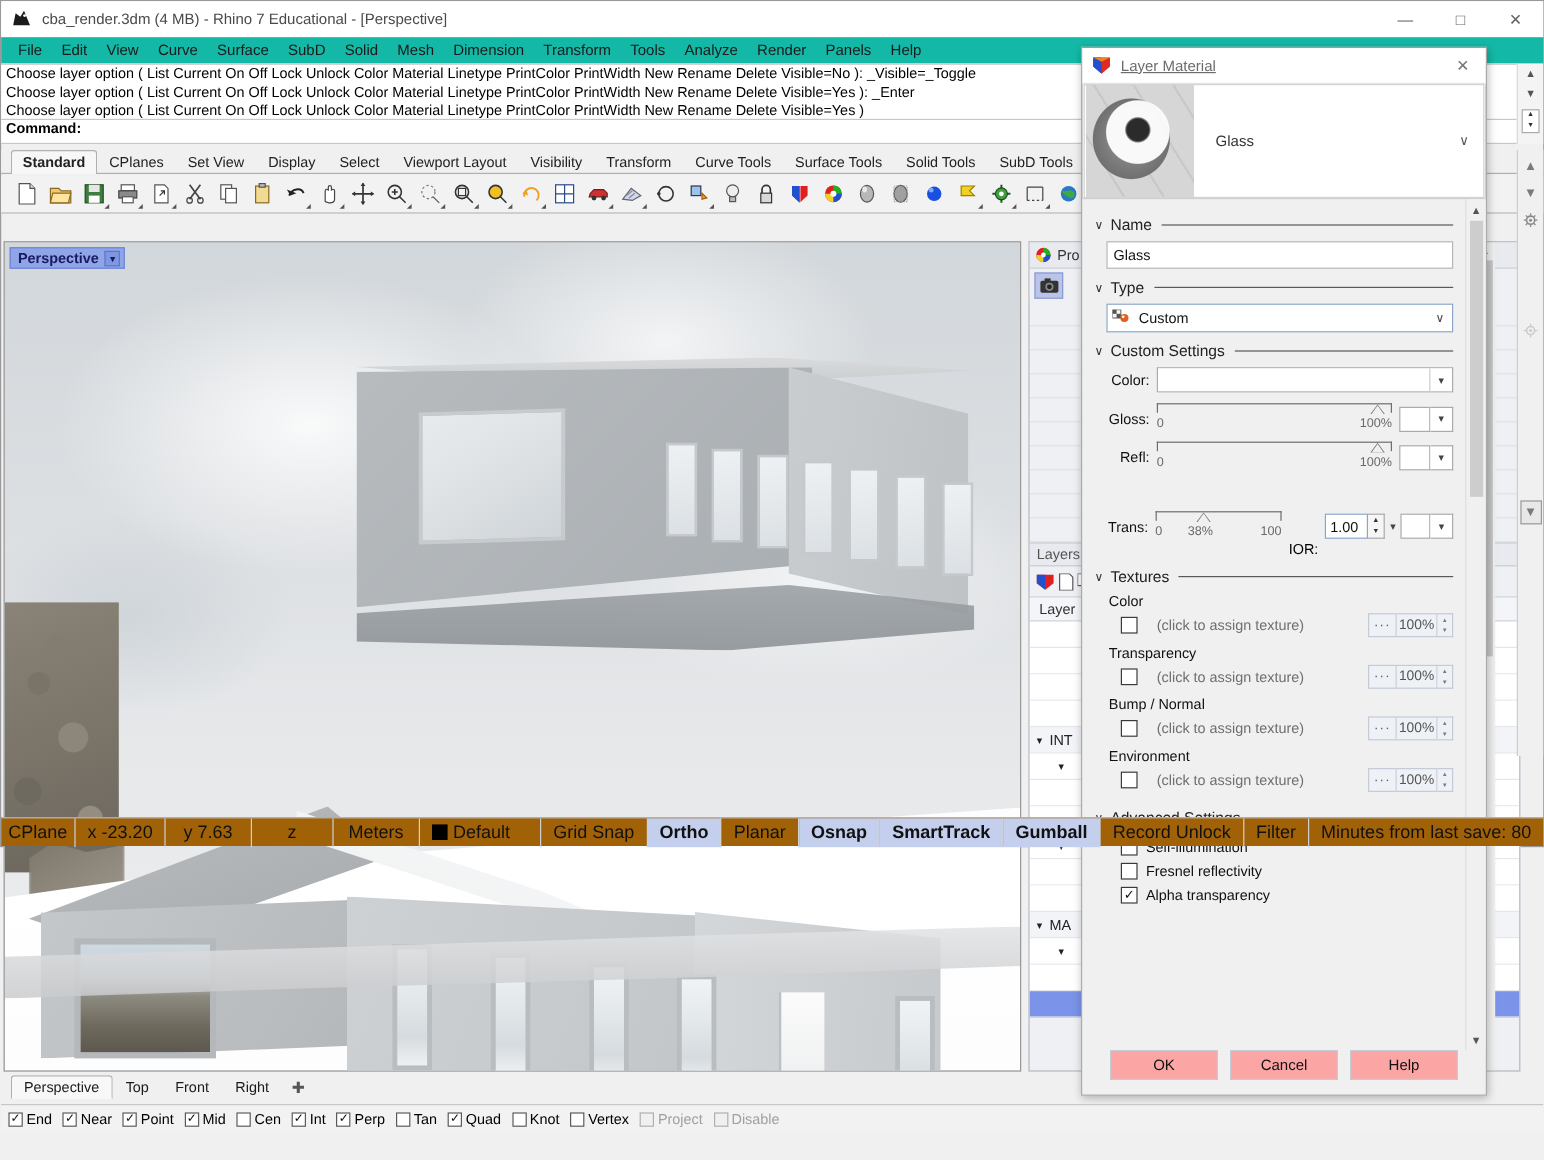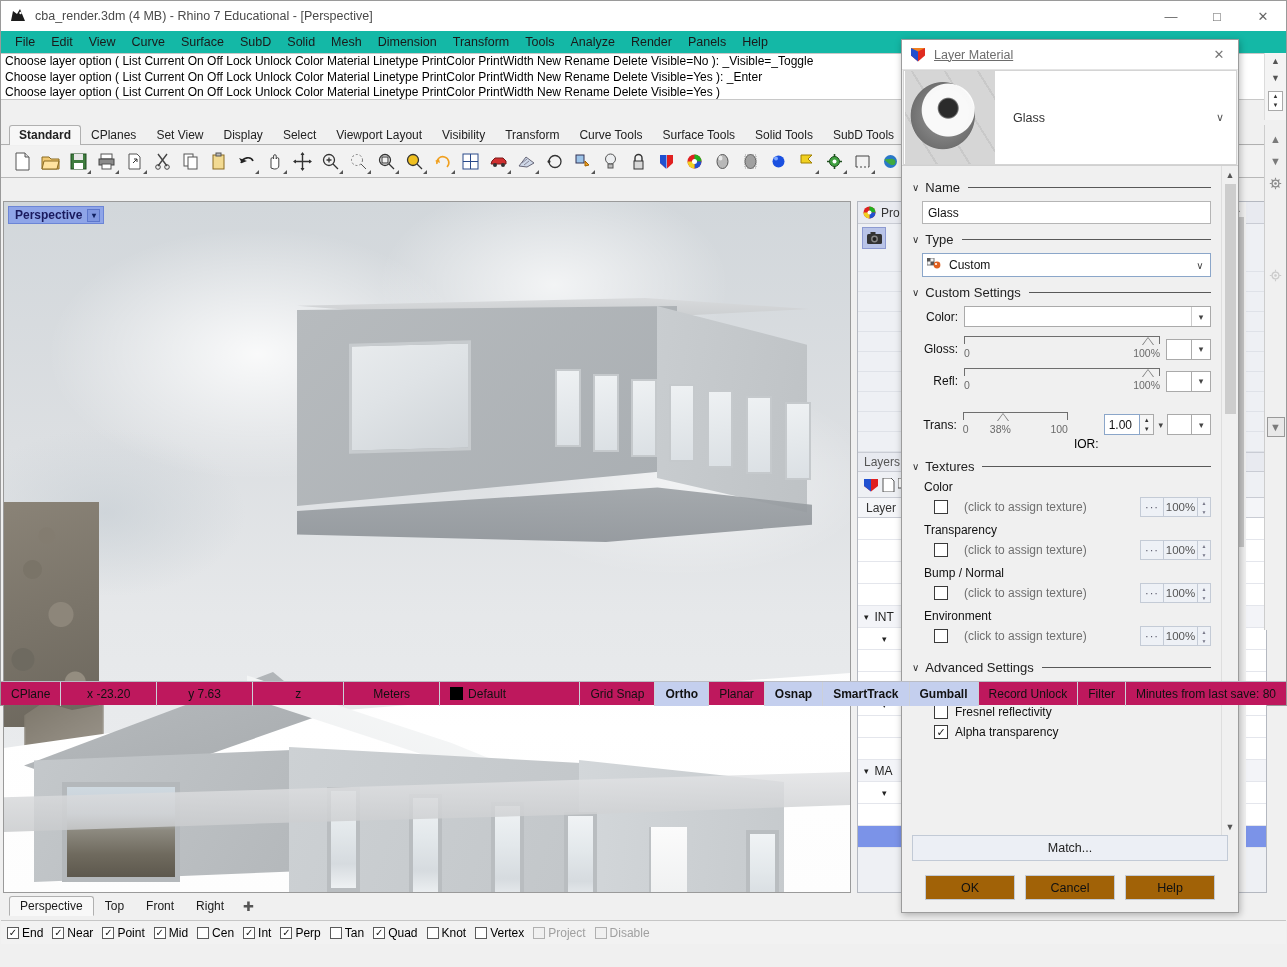--- a/index.html
+++ b/index.html
@@ -339,22 +339,22 @@
   .cb {
     width: 12px; height: 12px; border: 1px solid #5a5a5a; background: #fff;
     margin-right: 3px; display: inline-flex; align-items: center; justify-content: center;
     font-size: 10px; line-height: 1; color: #111;
   }
   .cb.dis { border-color: #b0b0b0; background: #f0f0f0; }
 
   
   .statusbar {
     position: absolute; left: 0; right: 0; bottom: 0; height: 24px;
-    background: #be185d; border-top: 1px solid #b9bcc4;
-    display: flex; align-items: center; font-size: 12px;
+    background: #a16207; border-top: 1px solid #b9bcc4;
+    display: flex; align-items: center; font-size: 15px;
   }
   .sb-cell {
     height: 24px; display: flex; align-items: center; justify-content: center;
     padding: 0 10px; border-right: 1px solid #ccd0d8; color: #111;
     white-space: nowrap;
   }
   .sb-cell.on { background: #c4cfee; font-weight: bold; }
   .sb-swatch { width: 13px; height: 13px; background: #000; margin-right: 5px; }
 
   
@@ -500,21 +500,21 @@
   .adv-row .alabel { margin-left: 7px; font-size: 12px; color: #111; }
 
   .dlg-footer { padding: 0 10px 8px 10px; background: #f0f0f0; }
   .btn-match {
     width: 100%; height: 26px; border: 1px solid #c2cad6; background: #eceff5;
     display: flex; align-items: center; justify-content: center;
     font-size: 12.5px; color: #222; margin-bottom: 14px;
   }
   .dlg-buttons { display: flex; justify-content: center; gap: 10px; padding-bottom: 4px; }
   .btn {
-    width: 90px; height: 25px; border: 1px solid #c2cad6; background: #a16207;
+    width: 90px; height: 25px; border: 1px solid #c2cad6; background: #fca5a5;
     display: flex; align-items: center; justify-content: center;
     font-size: 12.5px; color: #111;
   }
 
   
   svg { display: block; }
 </style>
 </head>
 <body>
 
@@ -552,20 +552,21 @@
     <div class="menu-item">Render</div>
     <div class="menu-item">Panels</div>
     <div class="menu-item">Help</div>
   </div>
 
   <div class="cmdhistory">
     <div>Choose layer option ( List  Current  On  Off  Lock  Unlock  Color  Material  Linetype  PrintColor  PrintWidth  New  Rename  Delete  Visible=No ): _Visible=_Toggle</div>
     <div>Choose layer option ( List  Current  On  Off  Lock  Unlock  Color  Material  Linetype  PrintColor  PrintWidth  New  Rename  Delete  Visible=Yes ): _Enter</div>
     <div>Choose layer option ( List  Current  On  Off  Lock  Unlock  Color  Material  Linetype  PrintColor  PrintWidth  New  Rename  Delete  Visible=Yes )</div>
   </div>
+  <div class="cmdline">Command:</div>
   <div class="cmd-scroll">
     <div class="arr">▲</div>
     <div class="arr">▼</div>
     <div class="cmd-spin">
       <div>▲</div>
       <div>▼</div>
     </div>
   </div>
 
   <div class="tbtabs">
@@ -1089,21 +1090,21 @@
             <span class="slider-thumb" style="left:calc(100% - 18px);">
                 <i></i>
               </span>
             <span class="tick" style="left:0;">0</span>
             <span class="tick" style="right:0;">100%</span>
           </span>
           <span class="mini-field"></span>
           <span class="mini-drop">▾</span>
         </div>
 
-        <div class="row" style="margin-bottom:2px;">
+        <div class="row" style="margin-bottom:16px;">
           <span class="rlabel">Refl:</span>
           <span class="slider-wrap" style="flex:1;margin-right:6px;">
             <span class="slider-track" style="width:100%;"></span>
             <span class="slider-thumb" style="left:calc(100% - 18px);">
                 <i></i>
               </span>
             <span class="tick" style="left:0;">0</span>
             <span class="tick" style="right:0;">100%</span>
           </span>
           <span class="mini-field"></span>
@@ -1208,21 +1209,20 @@
 
       <div class="dlg-vscroll">
         <div class="sarr">▲</div>
         <div class="thumb"></div>
         <div style="flex:1;"></div>
         <div class="sarr">▼</div>
       </div>
     </div>
 
     <div class="dlg-footer">
-      <div class="btn-match">Match...</div>
       <div class="dlg-buttons">
         <div class="btn">OK</div>
         <div class="btn">Cancel</div>
         <div class="btn">Help</div>
       </div>
     </div>
   </div>
 
   <div class="osnapbar">
     <div class="osnap-item">

